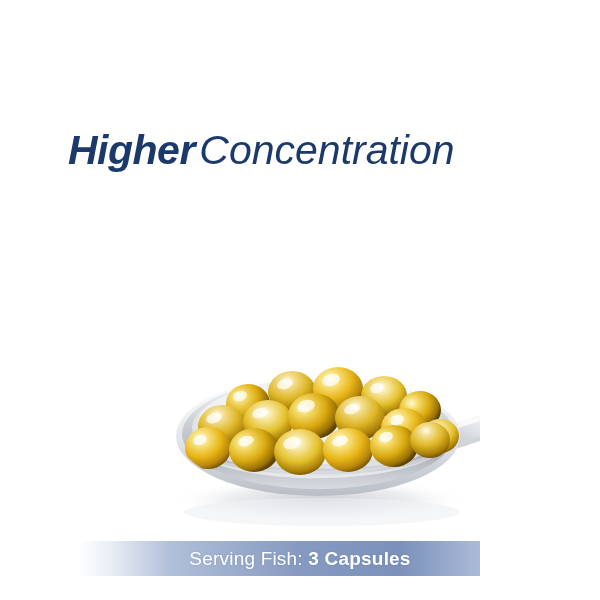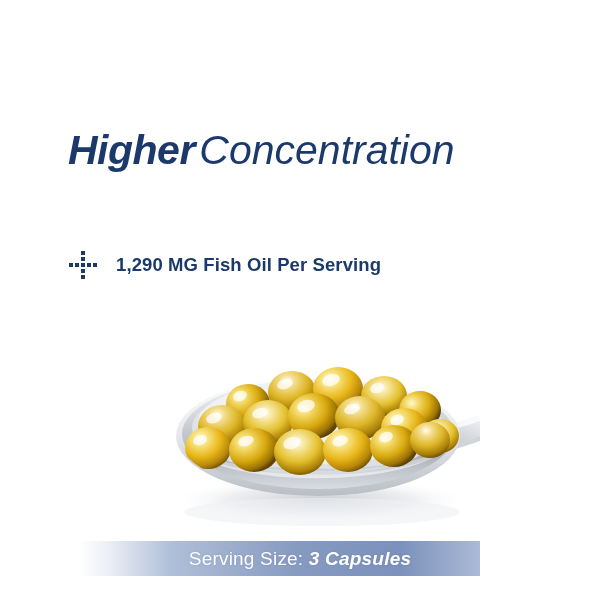--- a/index.html
+++ b/index.html
@@ -98,53 +98,35 @@
         rgba(255,255,255,0) 535px,
         rgba(255,255,255,0) 600px);
   }
   #banner-text {
     font-size: 19px;
     color: #ffffff;
     white-space: nowrap;
     letter-spacing: 0.2px;
     text-shadow: 0 0 2px rgba(60,80,120,0.25);
   }
-  #banner-text .bold { font-weight: bold; font-style: italic; }
+  #banner-text .bold { font-weight: bold; }
   #banner-text .reg  { font-weight: normal; }
 </style>
 </head>
 <body>
 
 <div id="stage">
 
   <div id="headline">
     <div class="headline-line">
       <span class="hl-strong">Higher</span>
       <span class="hl-light">Concentration</span>
     </div>
   </div>
 
-  <div id="subhead">
-    <svg id="cross-icon" viewBox="0 0 30 30">
-      <g fill="#1b3a6b">
-
-        <rect x="13" y="1" width="4" height="4"></rect>
-        <rect x="13" y="7" width="4" height="4"></rect>
-        <rect x="13" y="13" width="4" height="4"></rect>
-        <rect x="13" y="19" width="4" height="4"></rect>
-        <rect x="13" y="25" width="4" height="4"></rect>
-
-        <rect x="1" y="13" width="4" height="4"></rect>
-        <rect x="7" y="13" width="4" height="4"></rect>
-        <rect x="19" y="13" width="4" height="4"></rect>
-        <rect x="25" y="13" width="4" height="4"></rect>
-      </g>
-    </svg>
-    <div id="subhead-text">1,290 MG Fish Oil Per Serving</div>
-  </div>
 
   <div id="photo">
     <svg width="600" height="230" viewBox="0 0 600 230">
       <defs>
 
         <linearGradient id="bowlGrad" x1="0" y1="0" x2="0" y2="1">
           <stop offset="0%" stop-color="#f4f5f7"></stop>
           <stop offset="35%" stop-color="#d2d5da"></stop>
           <stop offset="70%" stop-color="#aeb3bb"></stop>
           <stop offset="100%" stop-color="#d9dce1"></stop>
@@ -264,18 +246,18 @@
           <ellipse cx="386" cy="93" rx="7" ry="5" transform="rotate(-20 386 93)"></ellipse>
         </g>
       </g>
 
       <ellipse cx="322" cy="168" rx="138" ry="14" fill="#eef0f3" opacity="0.6"></ellipse>
     </svg>
   </div>
 
   <div id="banner">
     <div id="banner-text">
-      <span class="reg">Serving Size:</span>
+      <span class="reg">Serving Fish:</span>
       <span class="bold">3 Capsules</span>
     </div>
   </div>
 
 </div>
 
 </body></html>

